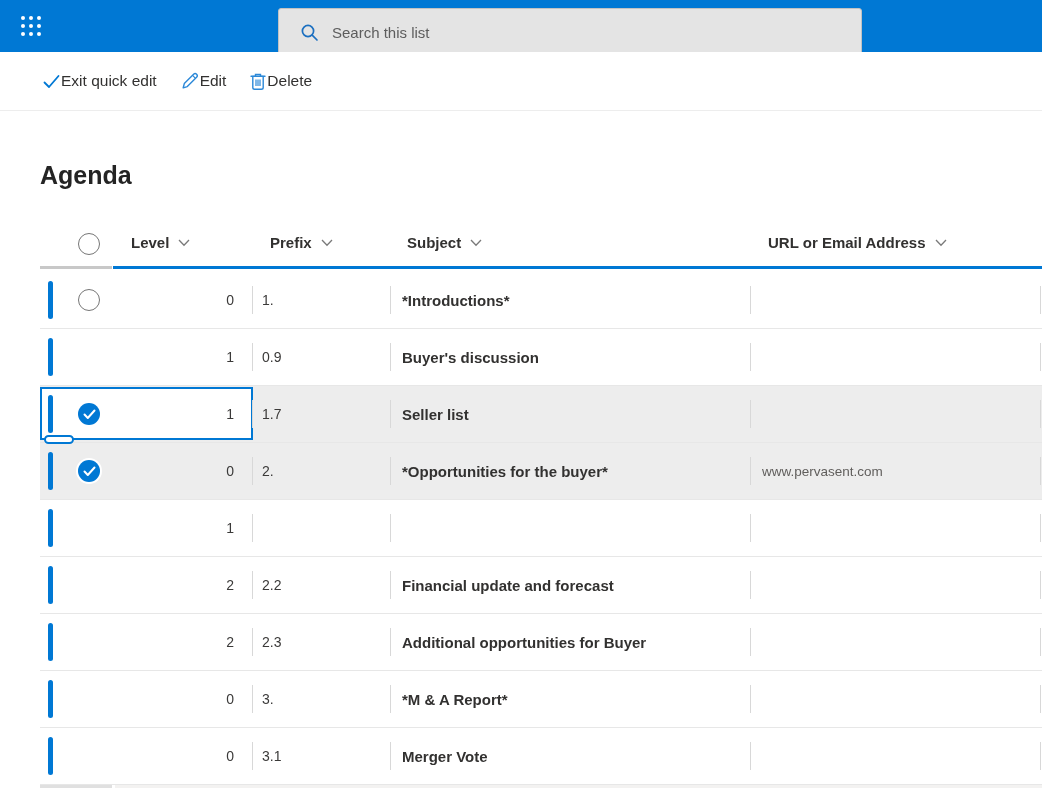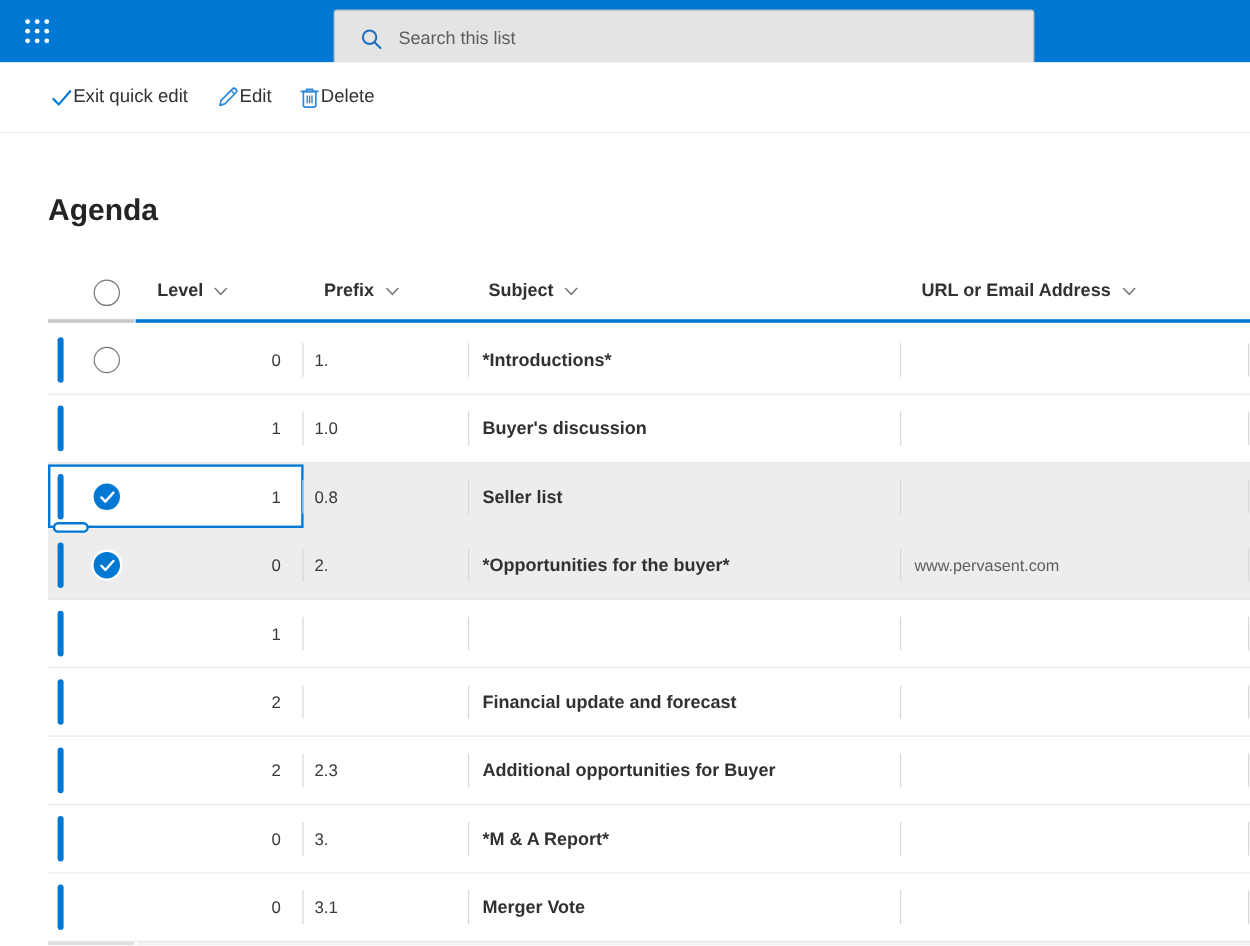--- a/index.html
+++ b/index.html
@@ -166,39 +166,39 @@
         <div class="cell subject">*Introductions*</div>
         <div class="cell url"></div>
         <i class="vdiv" style="left: 212px;"></i>
         <i class="vdiv" style="left: 350px;"></i>
         <i class="vdiv" style="left: 710px;"></i>
         <i class="vdiv" style="left: 1000px;"></i>
       </div>
       <div class="row">
         <span class="accent"></span>
         <div class="cell level">1</div>
-        <div class="cell prefix">1.0</div>
+        <div class="cell prefix">0.9</div>
         <div class="cell subject">Buyer's discussion</div>
         <div class="cell url"></div>
         <i class="vdiv" style="left: 212px;"></i>
         <i class="vdiv" style="left: 350px;"></i>
         <i class="vdiv" style="left: 710px;"></i>
         <i class="vdiv" style="left: 1000px;"></i>
       </div>
       <div class="row gray">
         <div class="selbox"></div>
         <div class="selnub"></div>
         <span class="accent"></span>
         <div class="chk checked">
           <svg width="13" height="11" viewBox="0 0 13 11">
             <polyline points="1.5,5.5 4.8,9 11.5,1.5" fill="none" stroke="#fff" stroke-width="2" stroke-linecap="round" stroke-linejoin="round"></polyline>
           </svg>
         </div>
         <div class="cell level">1</div>
-        <div class="cell prefix">0.8</div>
+        <div class="cell prefix">1.7</div>
         <div class="cell subject">Seller list</div>
         <div class="cell url"></div>
         <i class="vdiv" style="left: 212px;"></i>
         <i class="vdiv" style="left: 350px;"></i>
         <i class="vdiv" style="left: 710px;"></i>
         <i class="vdiv" style="left: 1000px;"></i>
       </div>
       <div class="row gray">
         <span class="accent"></span>
         <div class="chk checked">
@@ -220,20 +220,21 @@
         <div class="cell level">1</div>
         <div class="cell url"></div>
         <i class="vdiv" style="left: 212px;"></i>
         <i class="vdiv" style="left: 350px;"></i>
         <i class="vdiv" style="left: 710px;"></i>
         <i class="vdiv" style="left: 1000px;"></i>
       </div>
       <div class="row">
         <span class="accent"></span>
         <div class="cell level">2</div>
+        <div class="cell prefix">2.2</div>
         <div class="cell subject">Financial update and forecast</div>
         <div class="cell url"></div>
         <i class="vdiv" style="left: 212px;"></i>
         <i class="vdiv" style="left: 350px;"></i>
         <i class="vdiv" style="left: 710px;"></i>
         <i class="vdiv" style="left: 1000px;"></i>
       </div>
       <div class="row">
         <span class="accent"></span>
         <div class="cell level">2</div>

